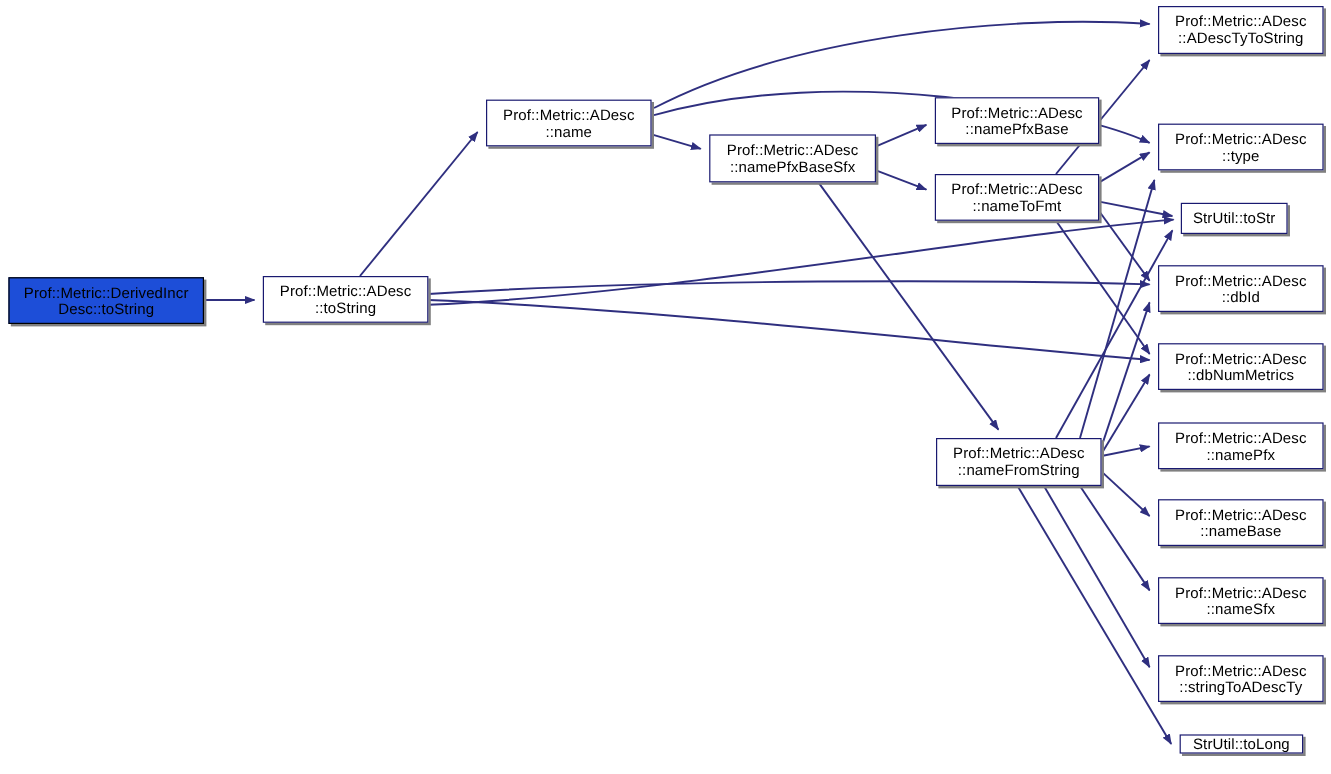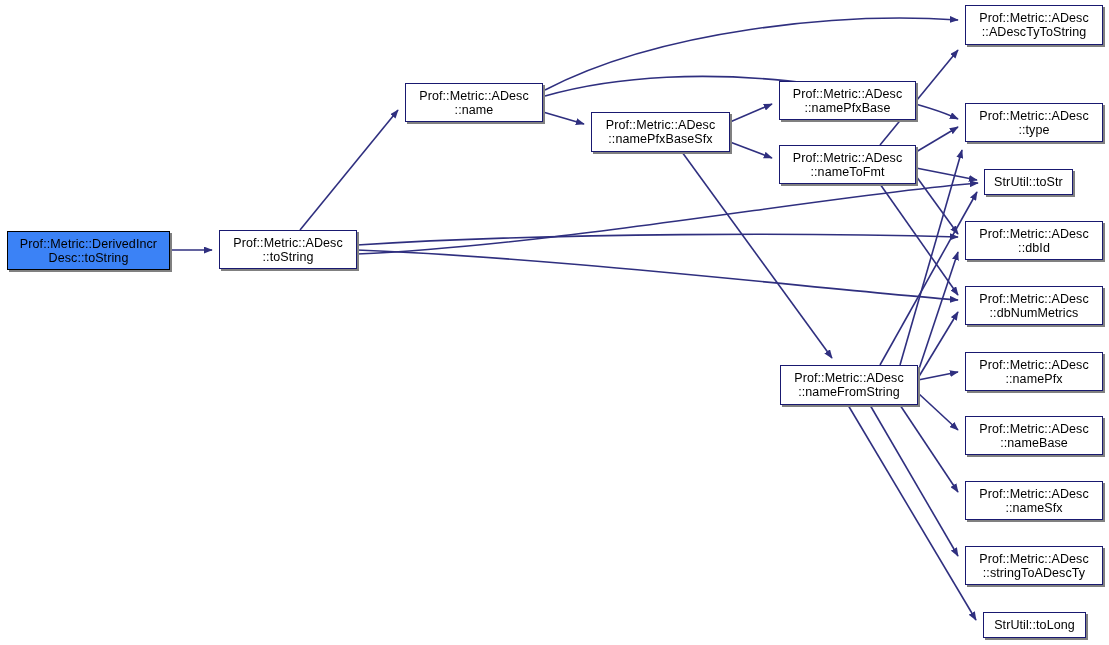--- a/index.html
+++ b/index.html
@@ -4,21 +4,21 @@
 <style>
   html,body{margin:0;padding:0;background:#ffffff;}
   body{font-family:"Liberation Sans","DejaVu Sans",sans-serif;}
   #canvas{position:relative;width:1109px;height:645px;background:#ffffff;overflow:hidden;}
   #edges{position:absolute;left:0;top:0;width:1109px;height:645px;}
   .node{position:absolute;box-sizing:border-box;border:1px solid #191970;
         background:#ffffff;display:flex;align-items:center;justify-content:center;
         text-align:center;line-height:1.12;color:#000000;font-size:12.5px;
         letter-spacing:.1px;white-space:pre-line;}
   .node.shadow{box-shadow:2px 2px 0 0 #808080;}
-  .node.root{background:#3b82f6;}
+  .node.root{background:#1d4ed8;}
 </style>
 </head>
 <body>
 
 <div id="canvas">
   <svg id="edges" viewBox="0 0 1109 645">
     <defs>
       <marker id="ah" markerWidth="9" markerHeight="7" refX="8.2" refY="3.5" orient="auto" markerUnits="userSpaceOnUse">
         <path d="M0,0 L9,3.5 L0,7 z" fill="#2f2f7f"></path>
       </marker>
@@ -76,15 +76,15 @@
       <div class="node shadow" style="left: 965px; top: 286px; width: 138px; height: 39px; border-color: rgb(25, 25, 112);">Prof::Metric::ADesc
 ::dbNumMetrics</div>
       <div class="node shadow" style="left: 965px; top: 352px; width: 138px; height: 39px; border-color: rgb(25, 25, 112);">Prof::Metric::ADesc
 ::namePfx</div>
       <div class="node shadow" style="left: 965px; top: 416px; width: 138px; height: 39px; border-color: rgb(25, 25, 112);">Prof::Metric::ADesc
 ::nameBase</div>
       <div class="node shadow" style="left: 965px; top: 481px; width: 138px; height: 39px; border-color: rgb(25, 25, 112);">Prof::Metric::ADesc
 ::nameSfx</div>
       <div class="node shadow" style="left: 965px; top: 546px; width: 138px; height: 39px; border-color: rgb(25, 25, 112);">Prof::Metric::ADesc
 ::stringToADescTy</div>
-      <div class="node shadow" style="left: 983px; top: 612px; width: 103px; height: 26px; border-color: rgb(25, 25, 112);">StrUtil::toLong</div>
+      <div class="node shadow" style="left: 983px; top: 612px; width: 103px; height: 16px; border-color: rgb(25, 25, 112);">StrUtil::toLong</div>
     </div>
 </div>
 
 </body></html>

